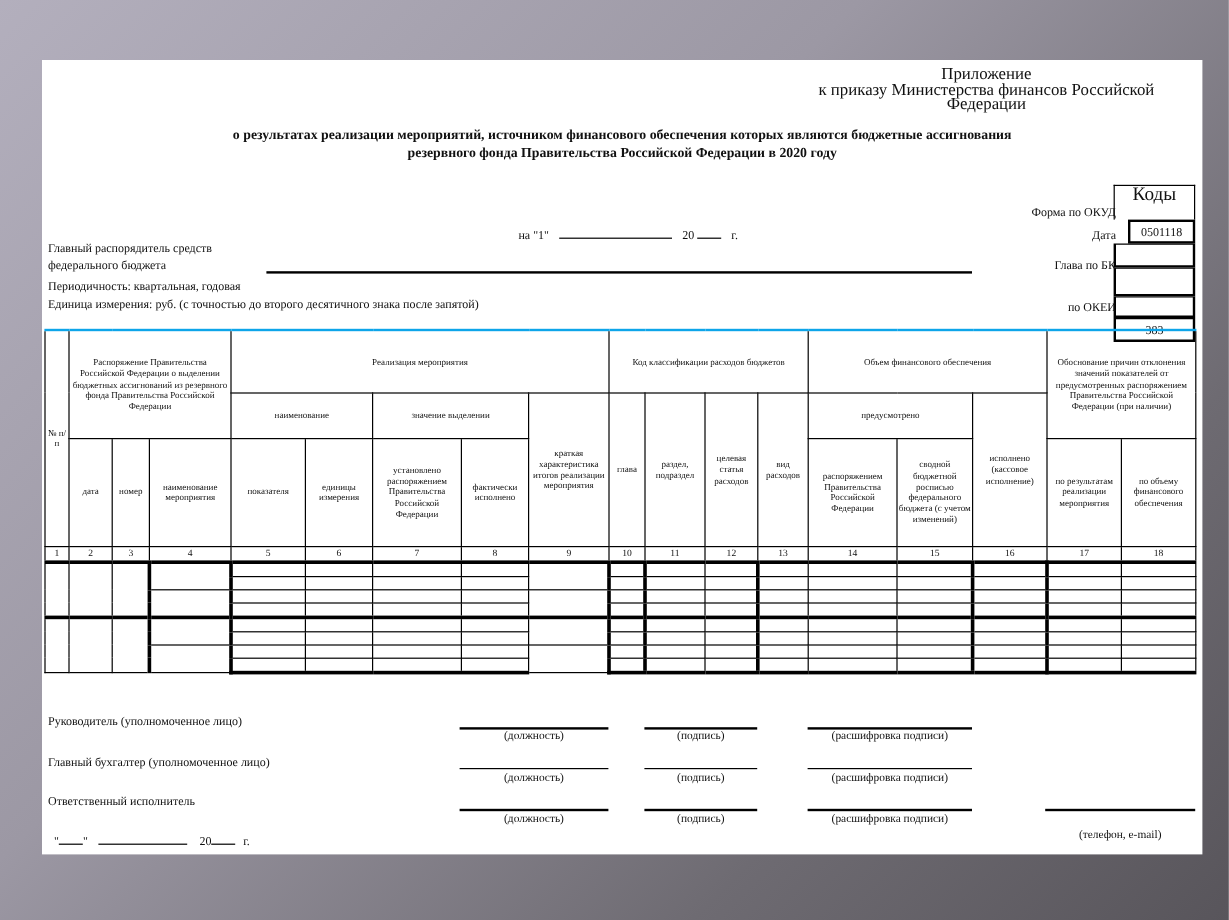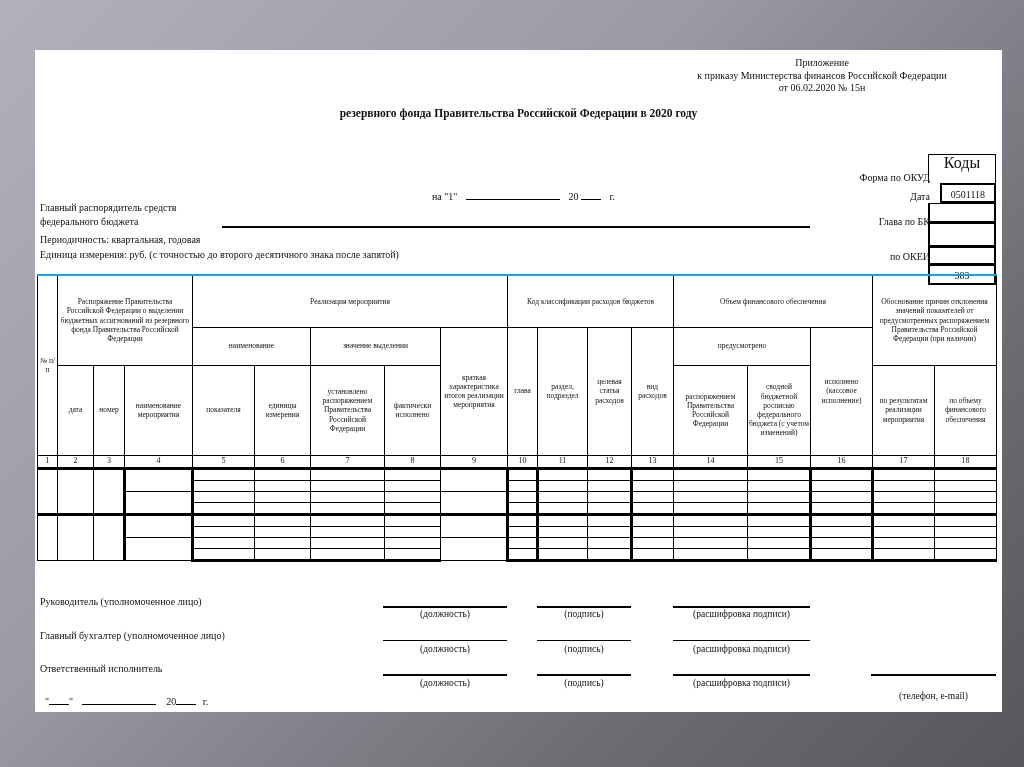--- a/index.html
+++ b/index.html
@@ -7,21 +7,21 @@
     width:1024px; height:767px; overflow:hidden; position:relative;
     background: linear-gradient(135deg, #b3afbd 0%, #9c98a4 40%, #6e6b72 75%, #58555b 100%);
     font-family: "Liberation Serif", "DejaVu Serif", serif;
     color:#111;
   }
   .page {
     position:absolute; left:35px; top:50px; width:967px; height:662px;
     background:#fff;
   }
   .abs { position:absolute; }
-  .appendix { right:20px; top:7px; width:320px; text-align:center; font-size:10px; line-height:12.5px; }
+  .appendix { right:20px; top:7px; width:320px; text-align:center; font-size:14px; line-height:12.5px; }
   .title { left:0; width:967px; top:56px; text-align:center; font-weight:bold; font-size:11.5px; line-height:15px; }
   .small { font-size:10px; }
   .line { position:absolute; border-bottom:1px solid #000; }
   .thick { border-bottom-width:2px; }
   .codes { position:absolute; left:893px; top:104px; width:68px; }
   .code-cell { border:2px solid #000; border-top-width:1px; height:20px; font-size:10px; text-align:center; line-height:20px; box-sizing:border-box; }
   .code-head { border:1px solid #000; border-bottom:none; height:29px; line-height:15px; font-size:16px; text-align:center; box-sizing:border-box; }
   .code-label { position:absolute; right:72px; font-size:10px; text-align:right; white-space:nowrap; }
 
   table.grid { position:absolute; left:2px; top:224px; border-collapse:collapse; table-layout:fixed; }
@@ -41,24 +41,24 @@
   .cap { position:absolute; font-size:9.5px; text-align:center; }
 </style>
 </head>
 <body>
 
 <div class="page">
 
   <div class="abs appendix">
     <div>Приложение</div>
     <div>к приказу Министерства финансов Российской Федерации</div>
-    <div>от 06.02.2020 № 15н</div>
   </div>
 
   <div class="abs title">
+    <div>о результатах реализации мероприятий, источником финансового обеспечения которых являются бюджетные ассигнования</div>
     <div>резервного фонда Правительства Российской Федерации в 2020 году</div>
   </div>
 
   <div class="abs small" style="left:397px; top:141px;">
     <span>на "1"</span>
     <span style="display:inline-block; width:94px; border-bottom:1px solid #000; margin:0 6px;"></span>
     <span>20</span>
     <span style="display:inline-block; width:20px; border-bottom:1px solid #000;"></span>
     <span style="margin-left:6px;">г.</span>
   </div>

